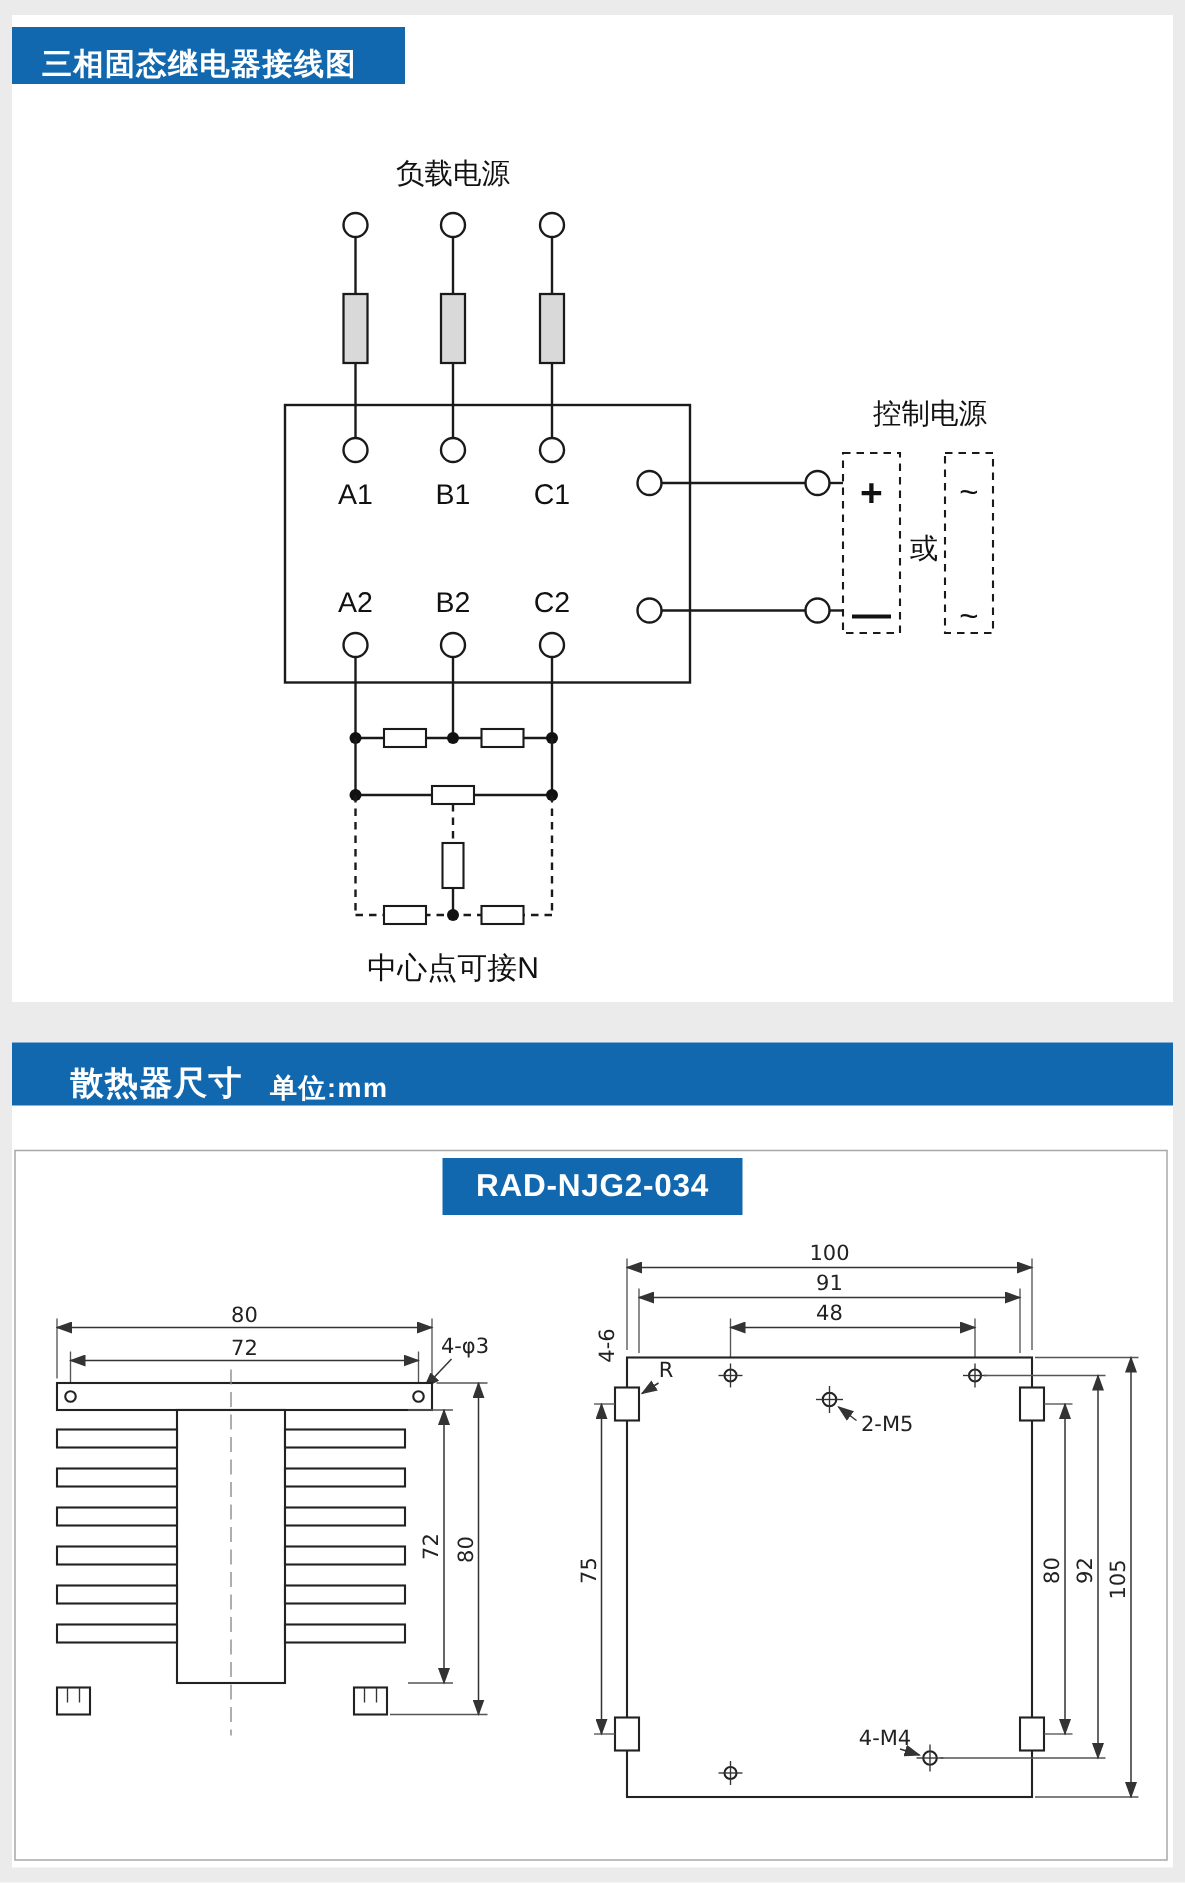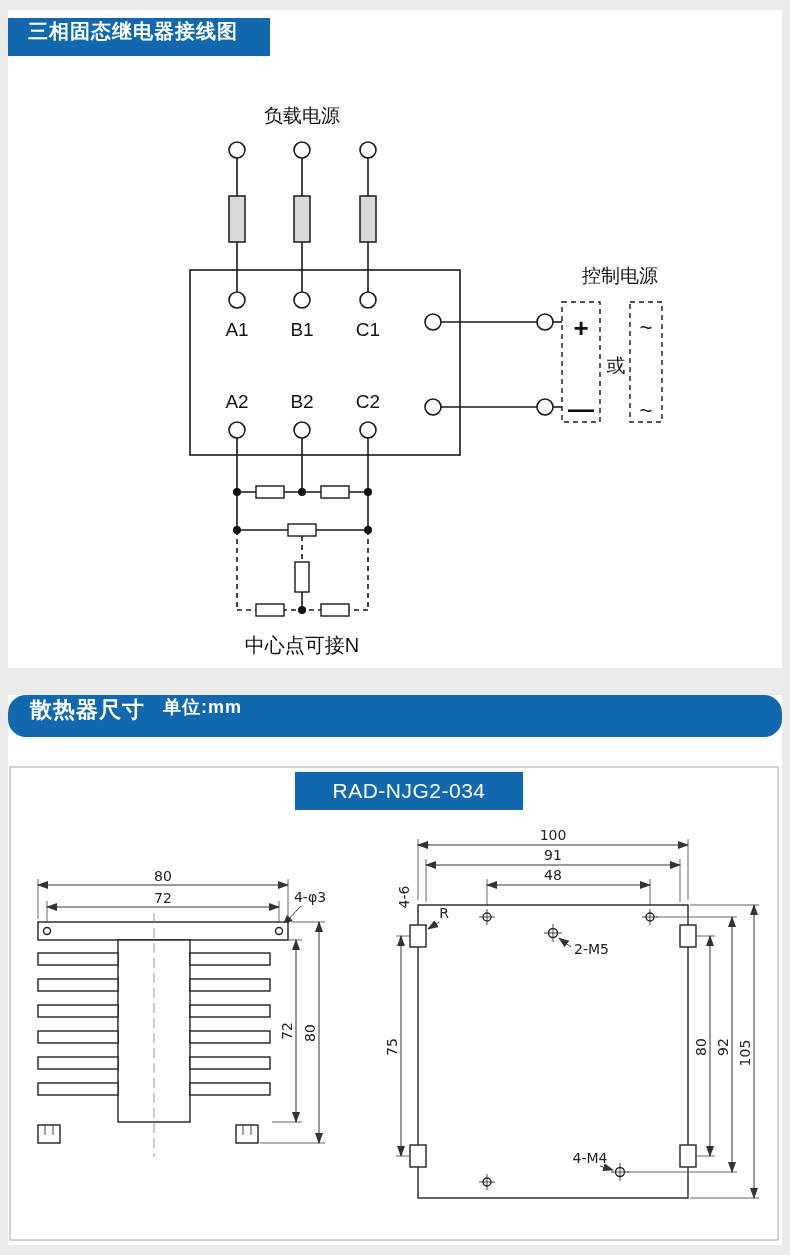--- a/index.html
+++ b/index.html
@@ -10,33 +10,33 @@
     background:var(--page-bg);
     font-family:"Liberation Sans","DejaVu Sans",sans-serif;
     overflow:hidden;
   }
   .panel { position:absolute; left:8px; width:774px; background:#ffffff; }
   #panel-wiring  { top:10px;  height:658px; }
   #panel-heatsink{ top:695px; height:550px; }
 
   .ribbon {
     position:absolute; background:var(--accent); color:#fff;
-    display:flex; align-items:flex-start; z-index:3;
+    display:flex; align-items:flex-end; z-index:3;
   }
   #wiring-ribbon   { top:8px; left:0; width:262px; height:38px; padding-left:20px; }
-  #heatsink-ribbon { top:0;   left:0; width:100%;  height:42px; padding-left:22px;border-radius:18px; }
+  #heatsink-ribbon { top:0;   left:0; width:100%;  height:42px; padding-left:39px; }
   .ribbon-title { font-size:20px; font-weight:bold; letter-spacing:1px; }
   #heatsink-ribbon .ribbon-title { font-size:22px; }
   .ribbon-unit { font-size:18px; font-weight:bold; margin-left:18px; letter-spacing:1px; }
 
   .panel svg { position:absolute; inset:0; display:block; }
 
   .model-badge {
-    position:absolute; left:287px; top:77px; width:228px; height:38px;
-    background:var(--accent); color:#fff; font-size:21px; font-weight:normal;
+    position:absolute; left:287px; top:77px; width:200px; height:38px;
+    background:var(--accent); color:#fff; font-size:21px; font-weight:bold;
     text-align:center; line-height:38px; z-index:2; letter-spacing:0.5px;
   }
 
   
   .ln   { stroke:#1a1a1a; stroke-width:1.6; fill:none; }
   .term { fill:#ffffff; stroke:#1a1a1a; stroke-width:1.6; }
   .fuse { fill:#d9d9d9; stroke:#1a1a1a; stroke-width:1.5; }
   .comp { fill:#ffffff; stroke:#1a1a1a; stroke-width:1.4; }
   .dot  { fill:#111111; }
   .dash { stroke-dasharray:5 4; }

